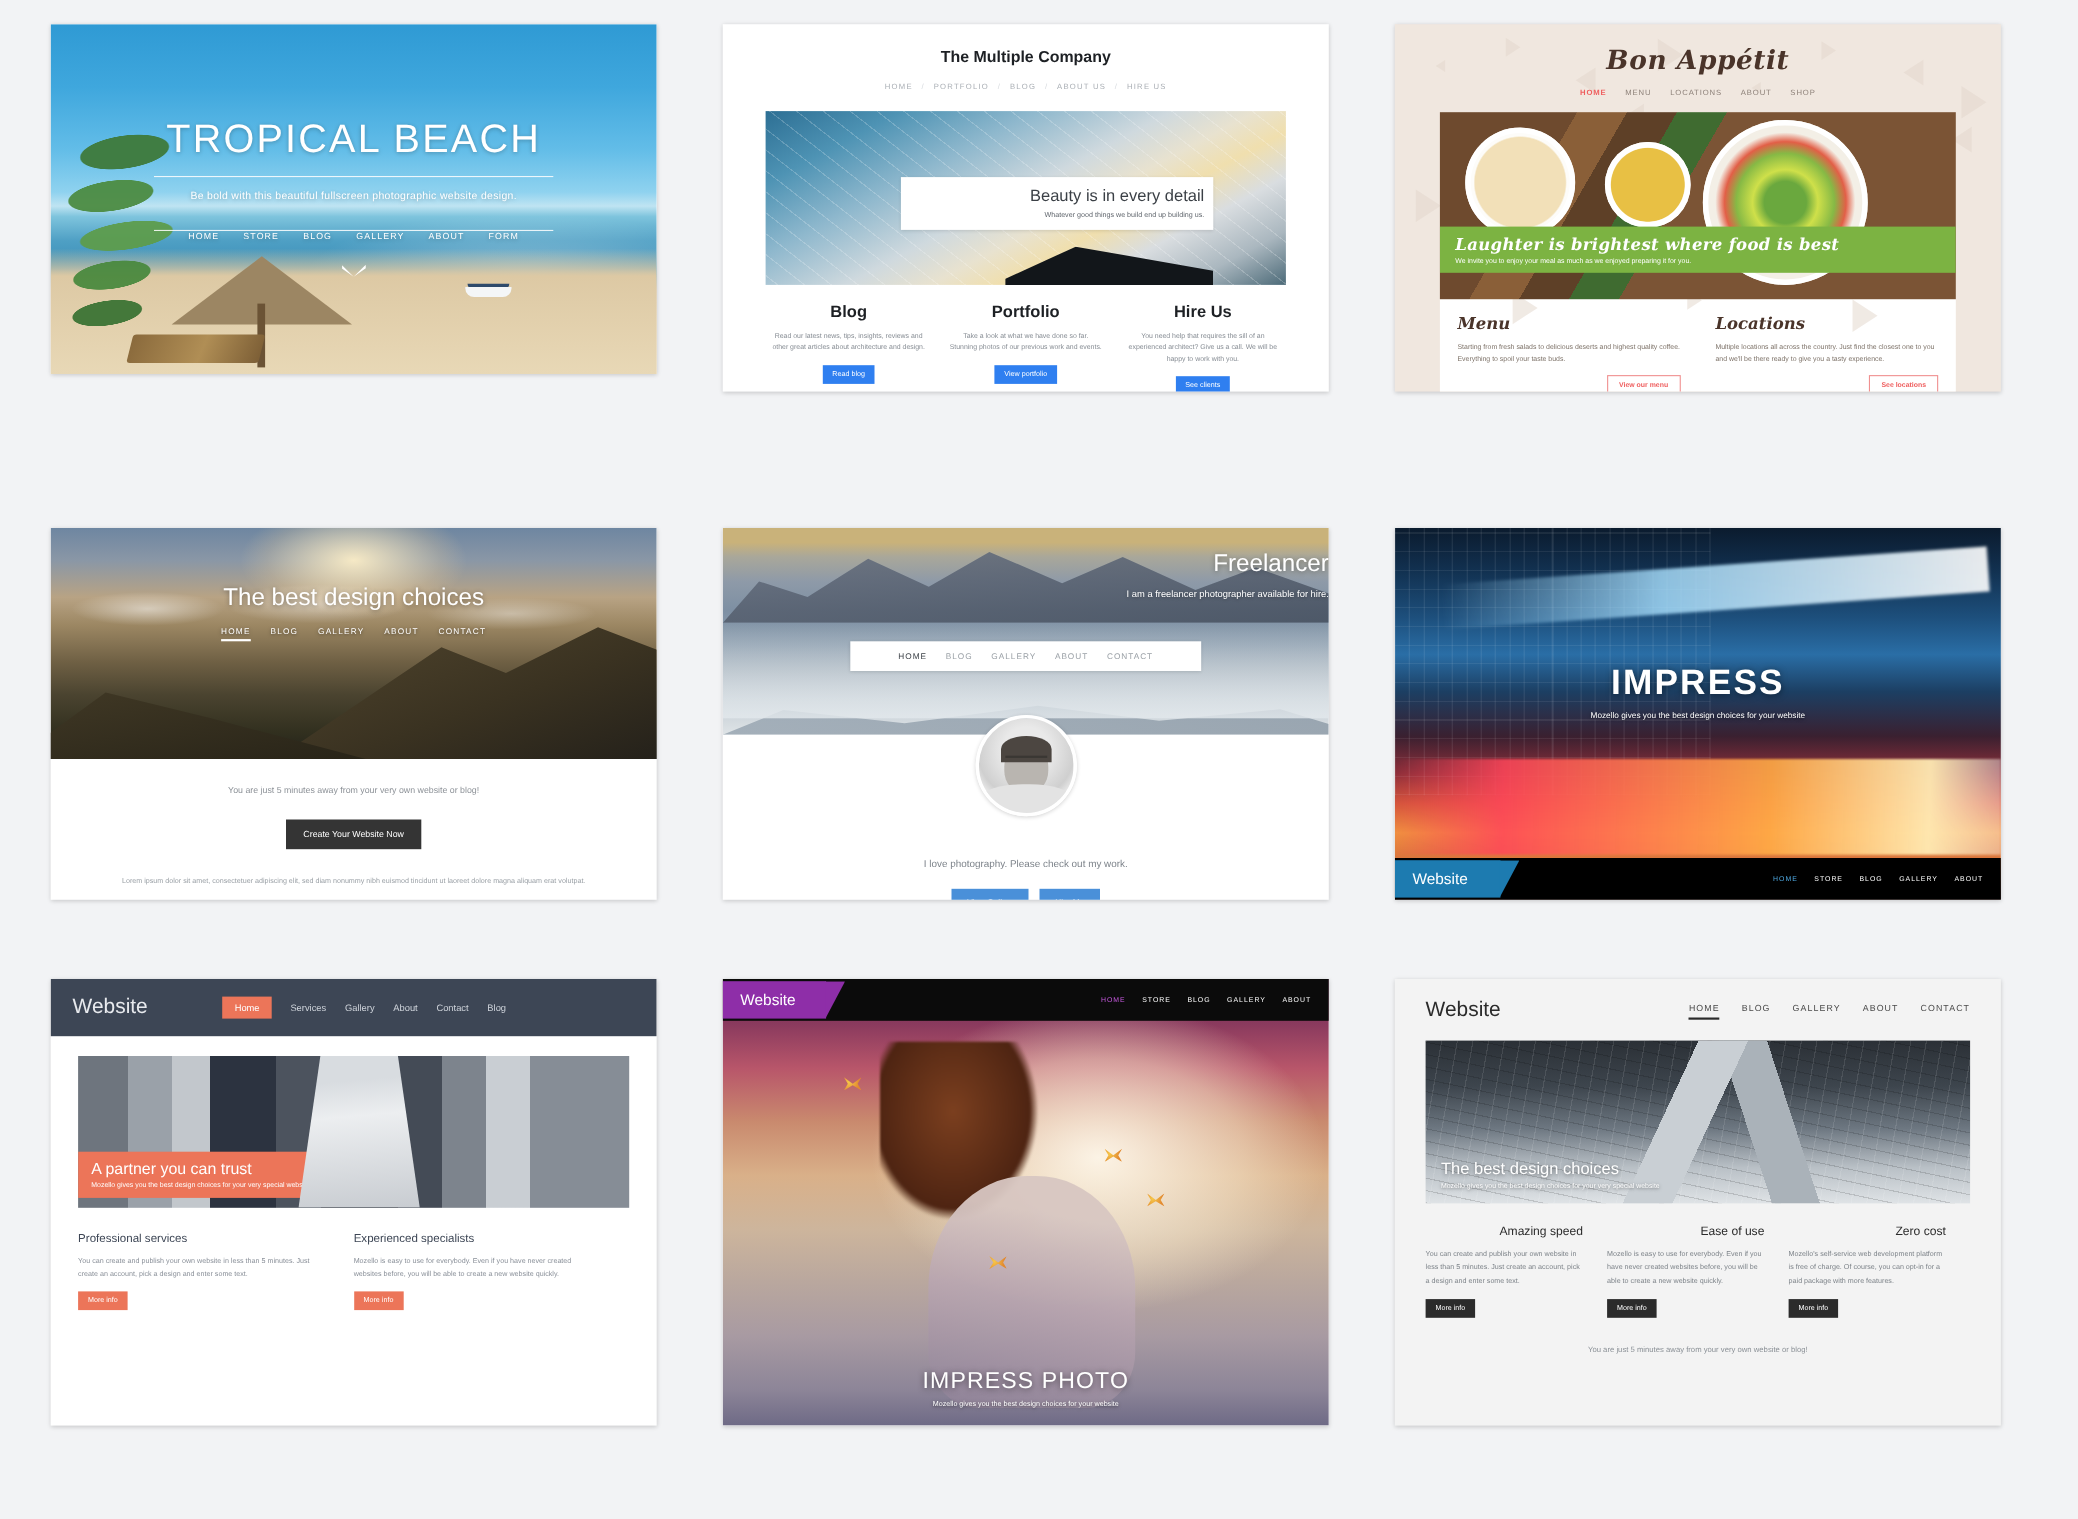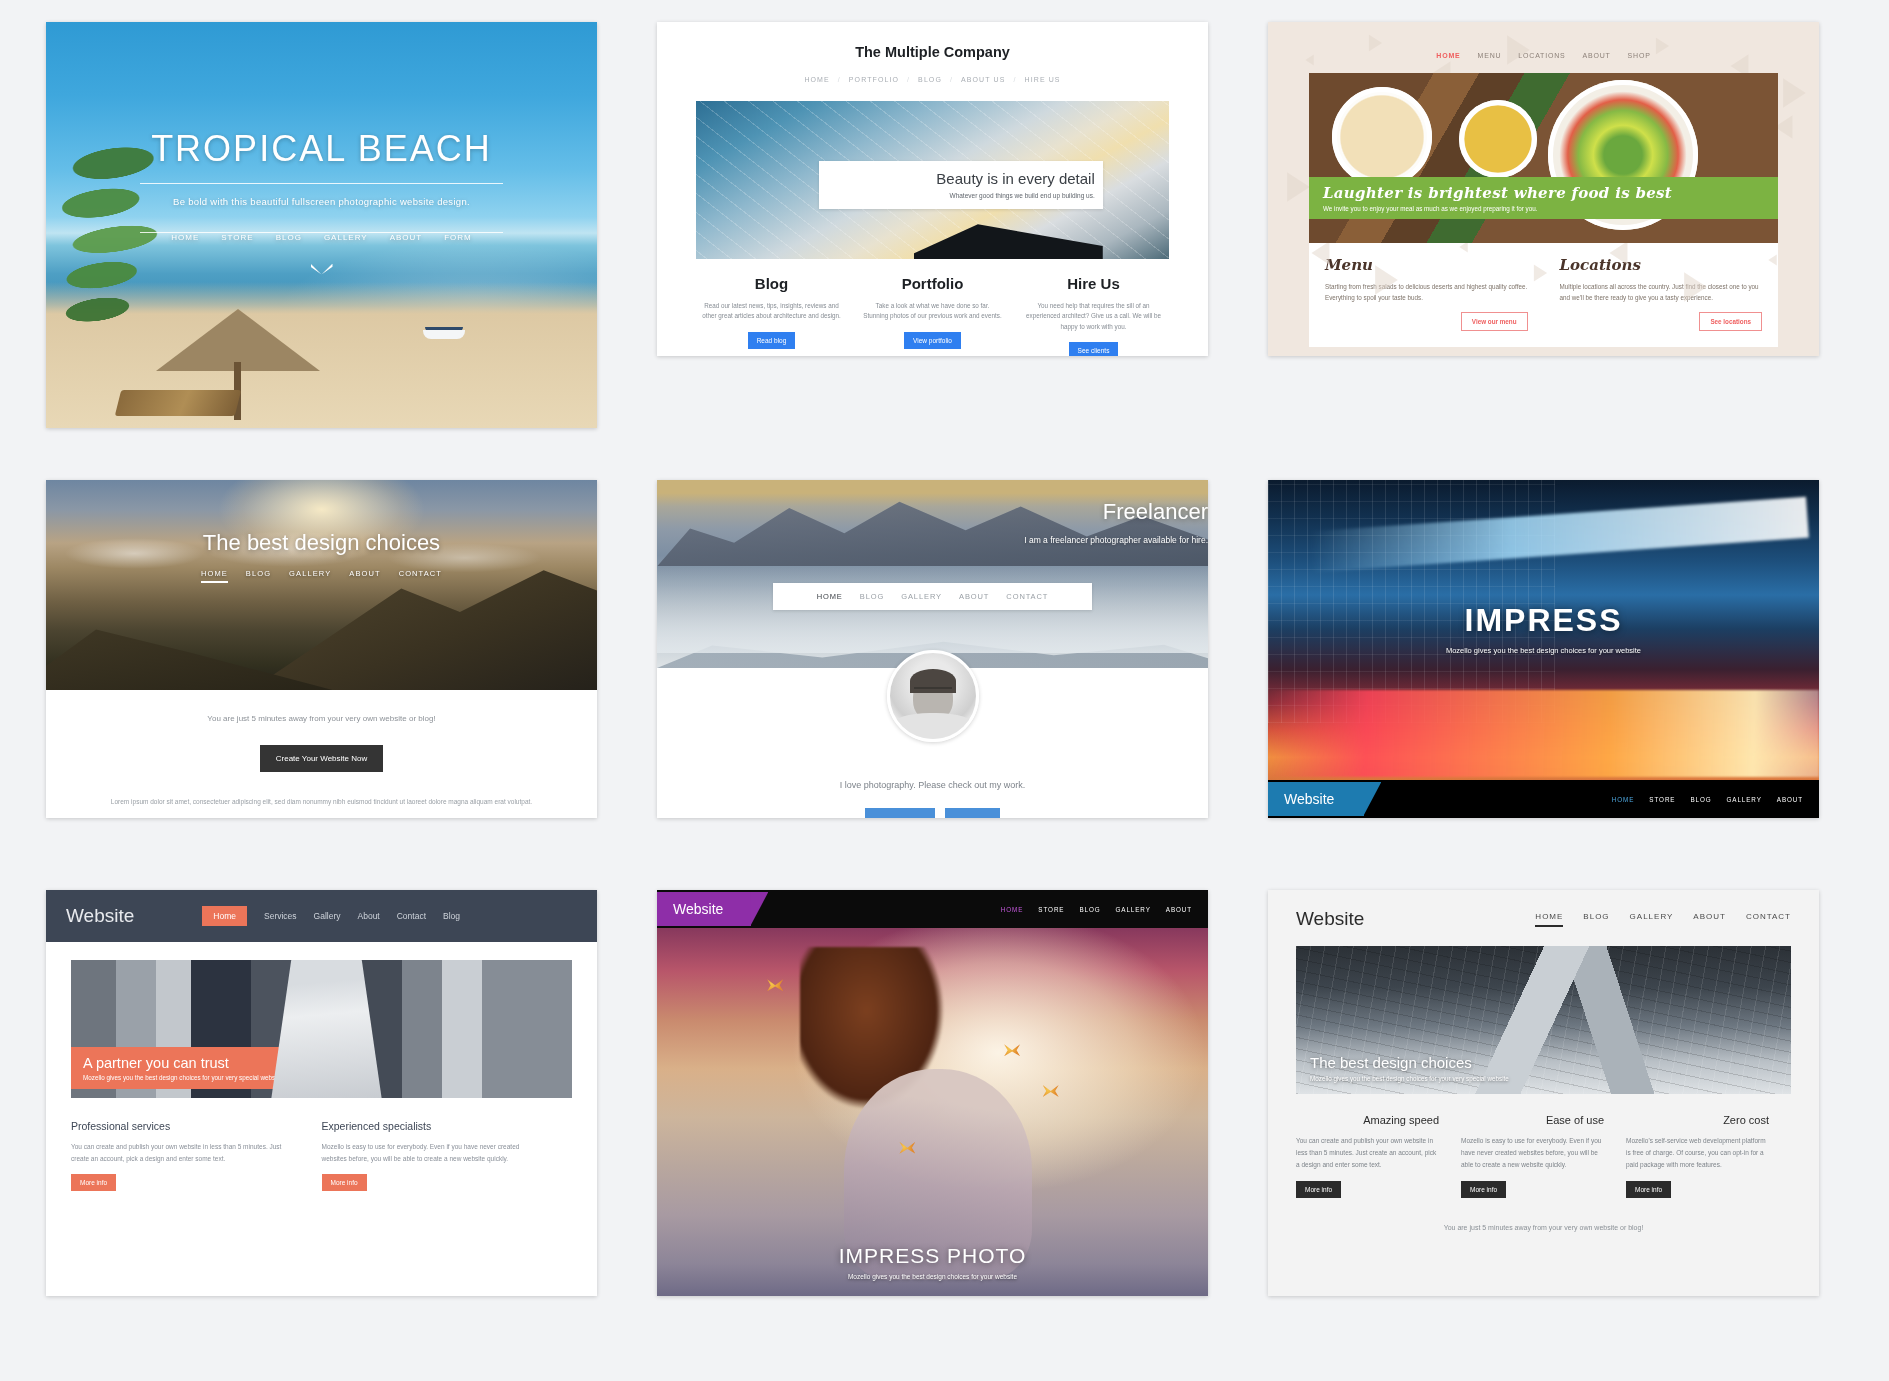--- a/index.html
+++ b/index.html
@@ -18,21 +18,21 @@
     padding: 22px 0 0 46px;
   }
   .card {
     background: #fff;
     box-shadow: 0 1px 4px rgba(0,0,0,0.18);
     position: relative;
     overflow: hidden;
   }
 
   
-  .t1 { height: 406px; }
+  .t1 { height: 318px; }
   .t1-photo {
     position: absolute; inset: 0;
     background:
       radial-gradient(ellipse 60% 30% at 78% 72%, rgba(255,255,255,0.35), transparent 60%),
       linear-gradient(to bottom,
         #2f9ad4 0%, #3fa7dd 18%, #63bde8 36%, #8fd2ef 48%,
         #bfe4f2 52%, #7ec4dd 55%,
         #4e9fc4 62%, #3c8fb6 70%,
         #cbb898 76%, #e0cfae 84%, #e9dcc0 100%);
   }
@@ -528,20 +528,21 @@
         <span style="left: 86%; top: 48%; transform: scale(0.78); border-left: 17px solid rgb(226, 214, 203);"></span>
         <span style="left: 8%; top: 66%; transform: scale(1.06); border-right: 17px solid rgb(226, 214, 203);"></span>
         <span style="left: 20%; top: 74%; transform: scale(1.34); border-left: 17px solid rgb(226, 214, 203);"></span>
         <span style="left: 34%; top: 64%; transform: scale(0.5); border-right: 17px solid rgb(226, 214, 203);"></span>
         <span style="left: 48%; top: 72%; transform: scale(0.78); border-left: 17px solid rgb(226, 214, 203);"></span>
         <span style="left: 62%; top: 66%; transform: scale(1.06); border-right: 17px solid rgb(226, 214, 203);"></span>
         <span style="left: 76%; top: 76%; transform: scale(1.34); border-left: 17px solid rgb(226, 214, 203);"></span>
         <span style="left: 90%; top: 68%; transform: scale(0.5); border-right: 17px solid rgb(226, 214, 203);"></span>
       </div>
     <div class="t3-head">
+      <div class="t3-logo">Bon Appétit</div>
       <div class="t3-nav">
         <span class="on">HOME</span>
         <span>MENU</span>
         <span>LOCATIONS</span>
         <span>ABOUT</span>
         <span>SHOP</span>
       </div>
     </div>
     <div class="t3-photo">
       <div class="t3-bowl t3-b1"></div>

